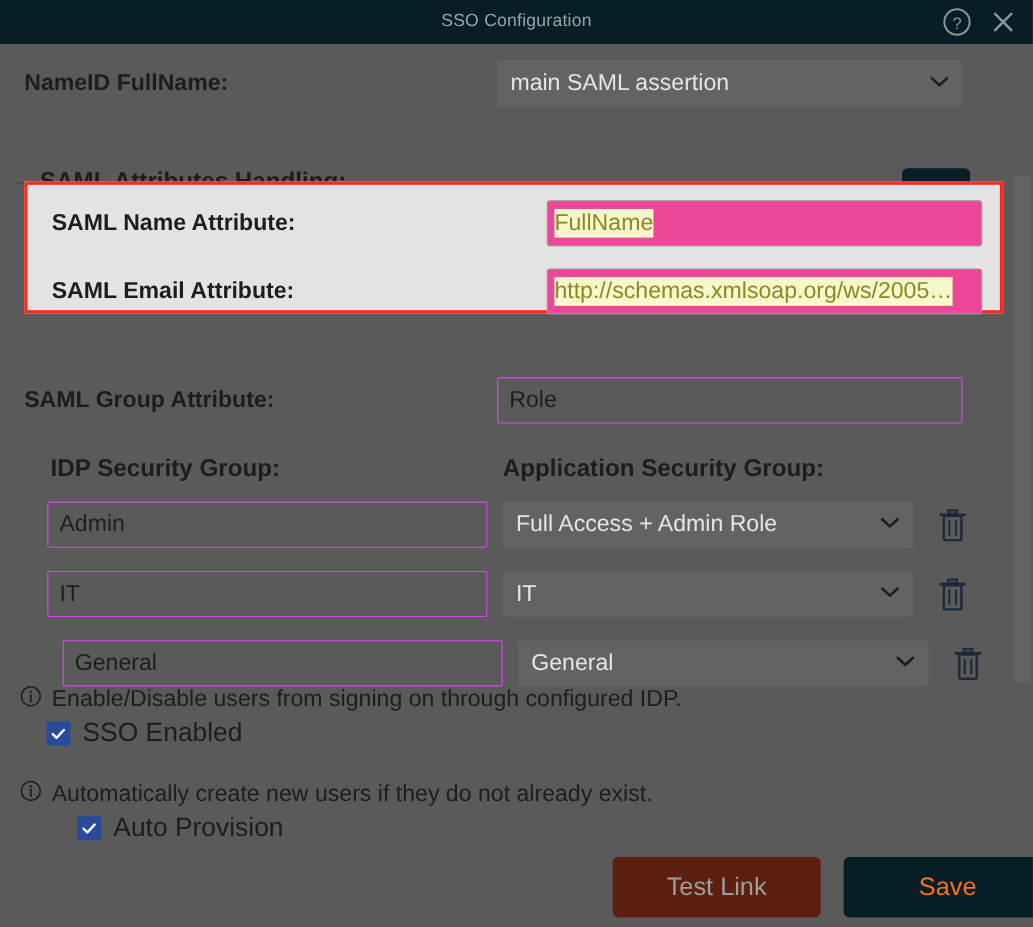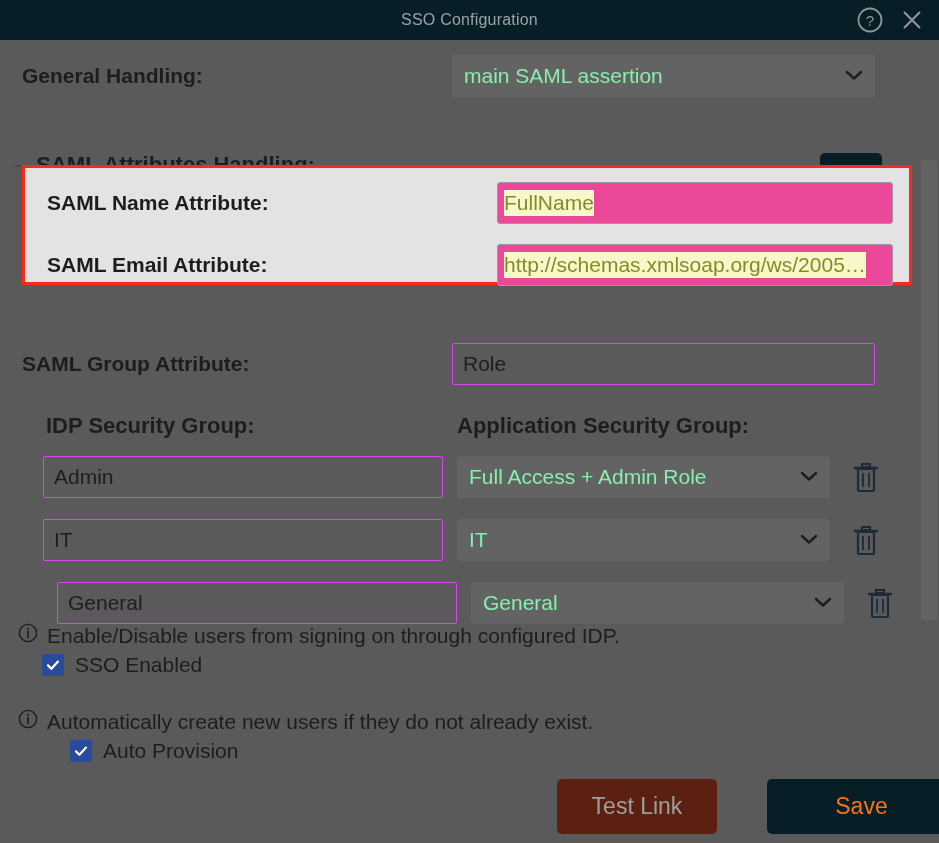--- a/index.html
+++ b/index.html
@@ -89,21 +89,21 @@
   }
   .row-nameid .field-label { width: 430px; }
 
   select.styled-select,
   .fake-select {
     -webkit-appearance: none;
     appearance: none;
     background: #636363;
     border: none;
     border-radius: 3px;
-    color: #86efac;
+    color: #e5e5e5;
     font-family: "Liberation Sans", sans-serif;
     font-size: 21px;
     height: 42px;
     padding: 0 38px 0 12px;
     display: flex;
     align-items: center;
     position: relative;
     cursor: pointer;
     box-sizing: border-box;
   }
@@ -265,21 +265,21 @@
     font-size: 21px;
   }
   .info-icon { flex: 0 0 auto; display: block; }
   .check-line {
     position: absolute;
     left: 42px;
     display: flex;
     align-items: center;
     gap: 11px;
     color: #1d1d1d;
-    font-size: 21px;
+    font-size: 24px;
   }
   .checkbox {
     width: 22px; height: 22px;
     background: #2a4b9b;
     border-radius: 2px;
     display: flex;
     align-items: center;
     justify-content: center;
     cursor: pointer;
     flex: 0 0 auto;
@@ -291,21 +291,21 @@
     height: 55px;
     border: none;
     border-radius: 5px;
     color: #8e8e8e;
     font-family: "Liberation Sans", sans-serif;
     font-size: 23px;
     cursor: pointer;
   }
   #test-link-btn {
     left: 557px; top: 779px;
-    width: 160px;
+    width: 189px;
     background: #5c2010;
     color: #9e9e9e;
   }
   #save-btn {
     left: 767px; top: 779px;
     width: 189px;
     background: #081e26;
     color: #f97316;
   }
 </style>
@@ -329,21 +329,21 @@
         </svg>
       </div>
     </div>
   </div>
 
   <div id="body-area">
 
     <div id="scroll-track"></div>
 
     <div class="row-nameid">
-      <span class="field-label">General Handling:</span>
+      <span class="field-label">NameID FullName:</span>
       <div class="select-wrap" style="width:423px;">
         <div class="fake-select" style="width:423px;">
           <span>main SAML assertion</span>
         </div>
         <span class="select-caret">
           <svg width="18" height="12" viewBox="0 0 18 12">
               <path d="M2 3 L9 9.5 L16 3" fill="none" stroke="#1e1e1e" stroke-width="2.4" stroke-linecap="round" stroke-linejoin="round"></path>
             </svg>
         </span>
       </div>

